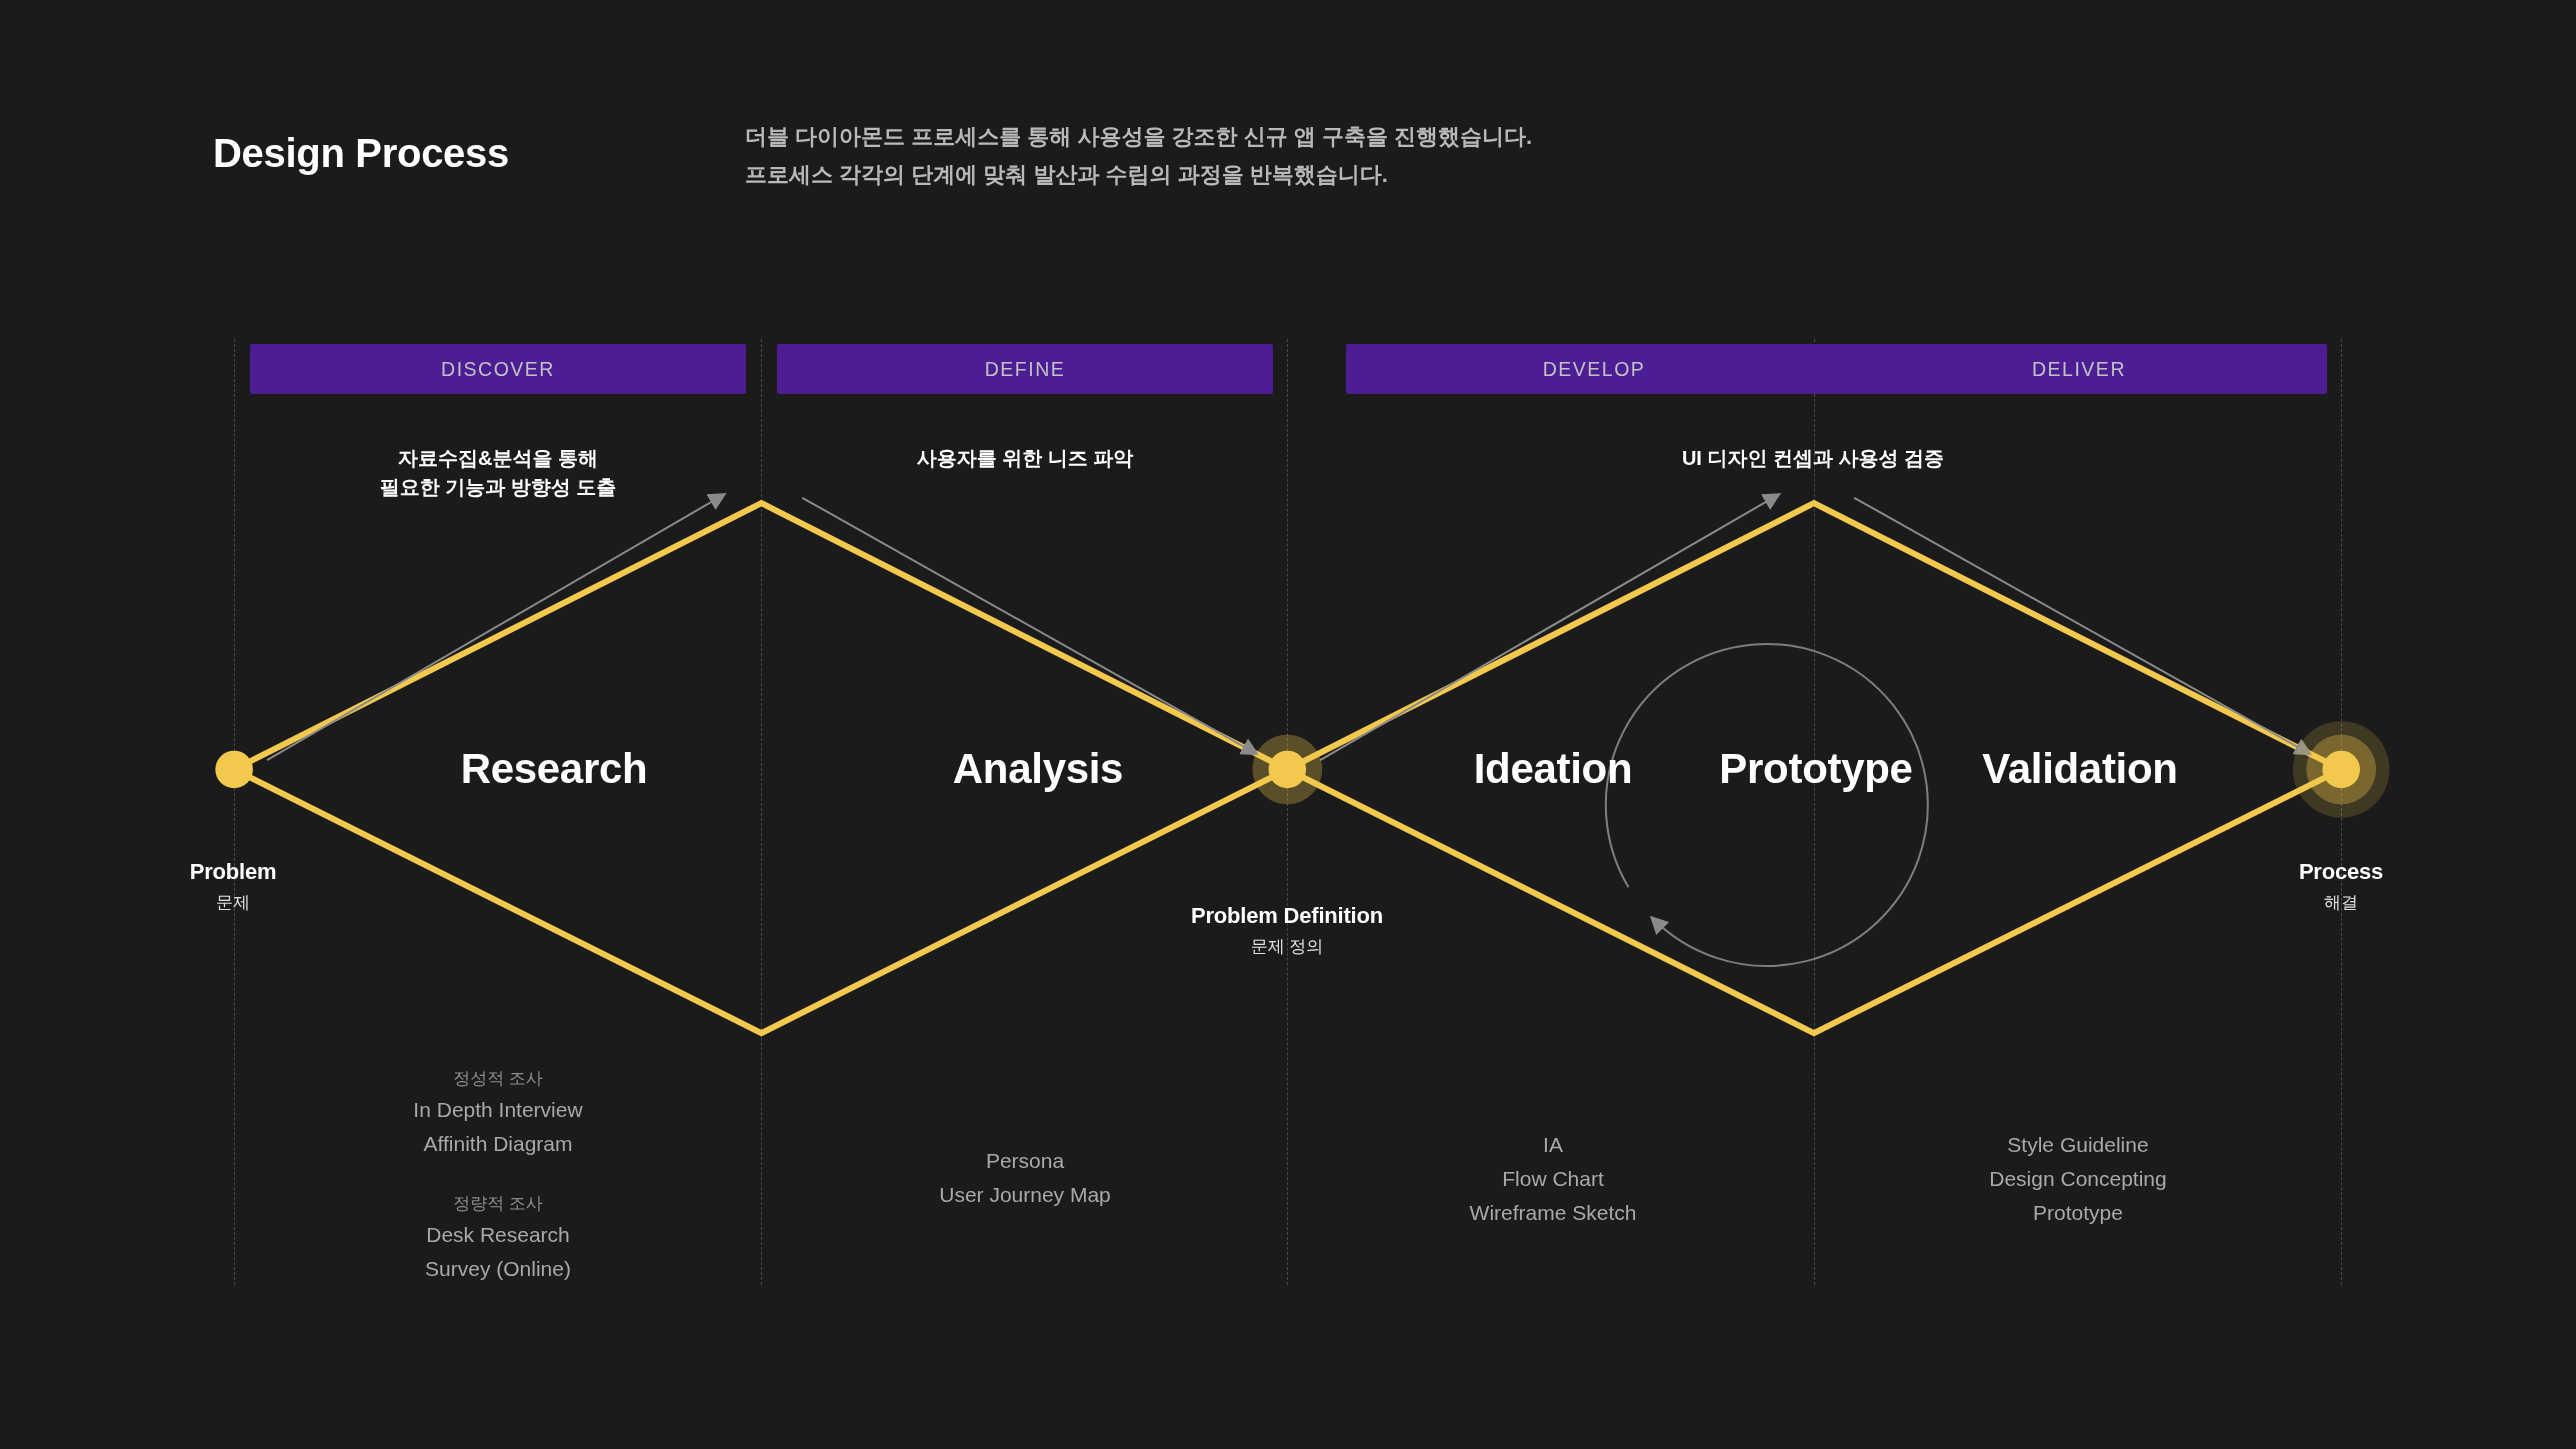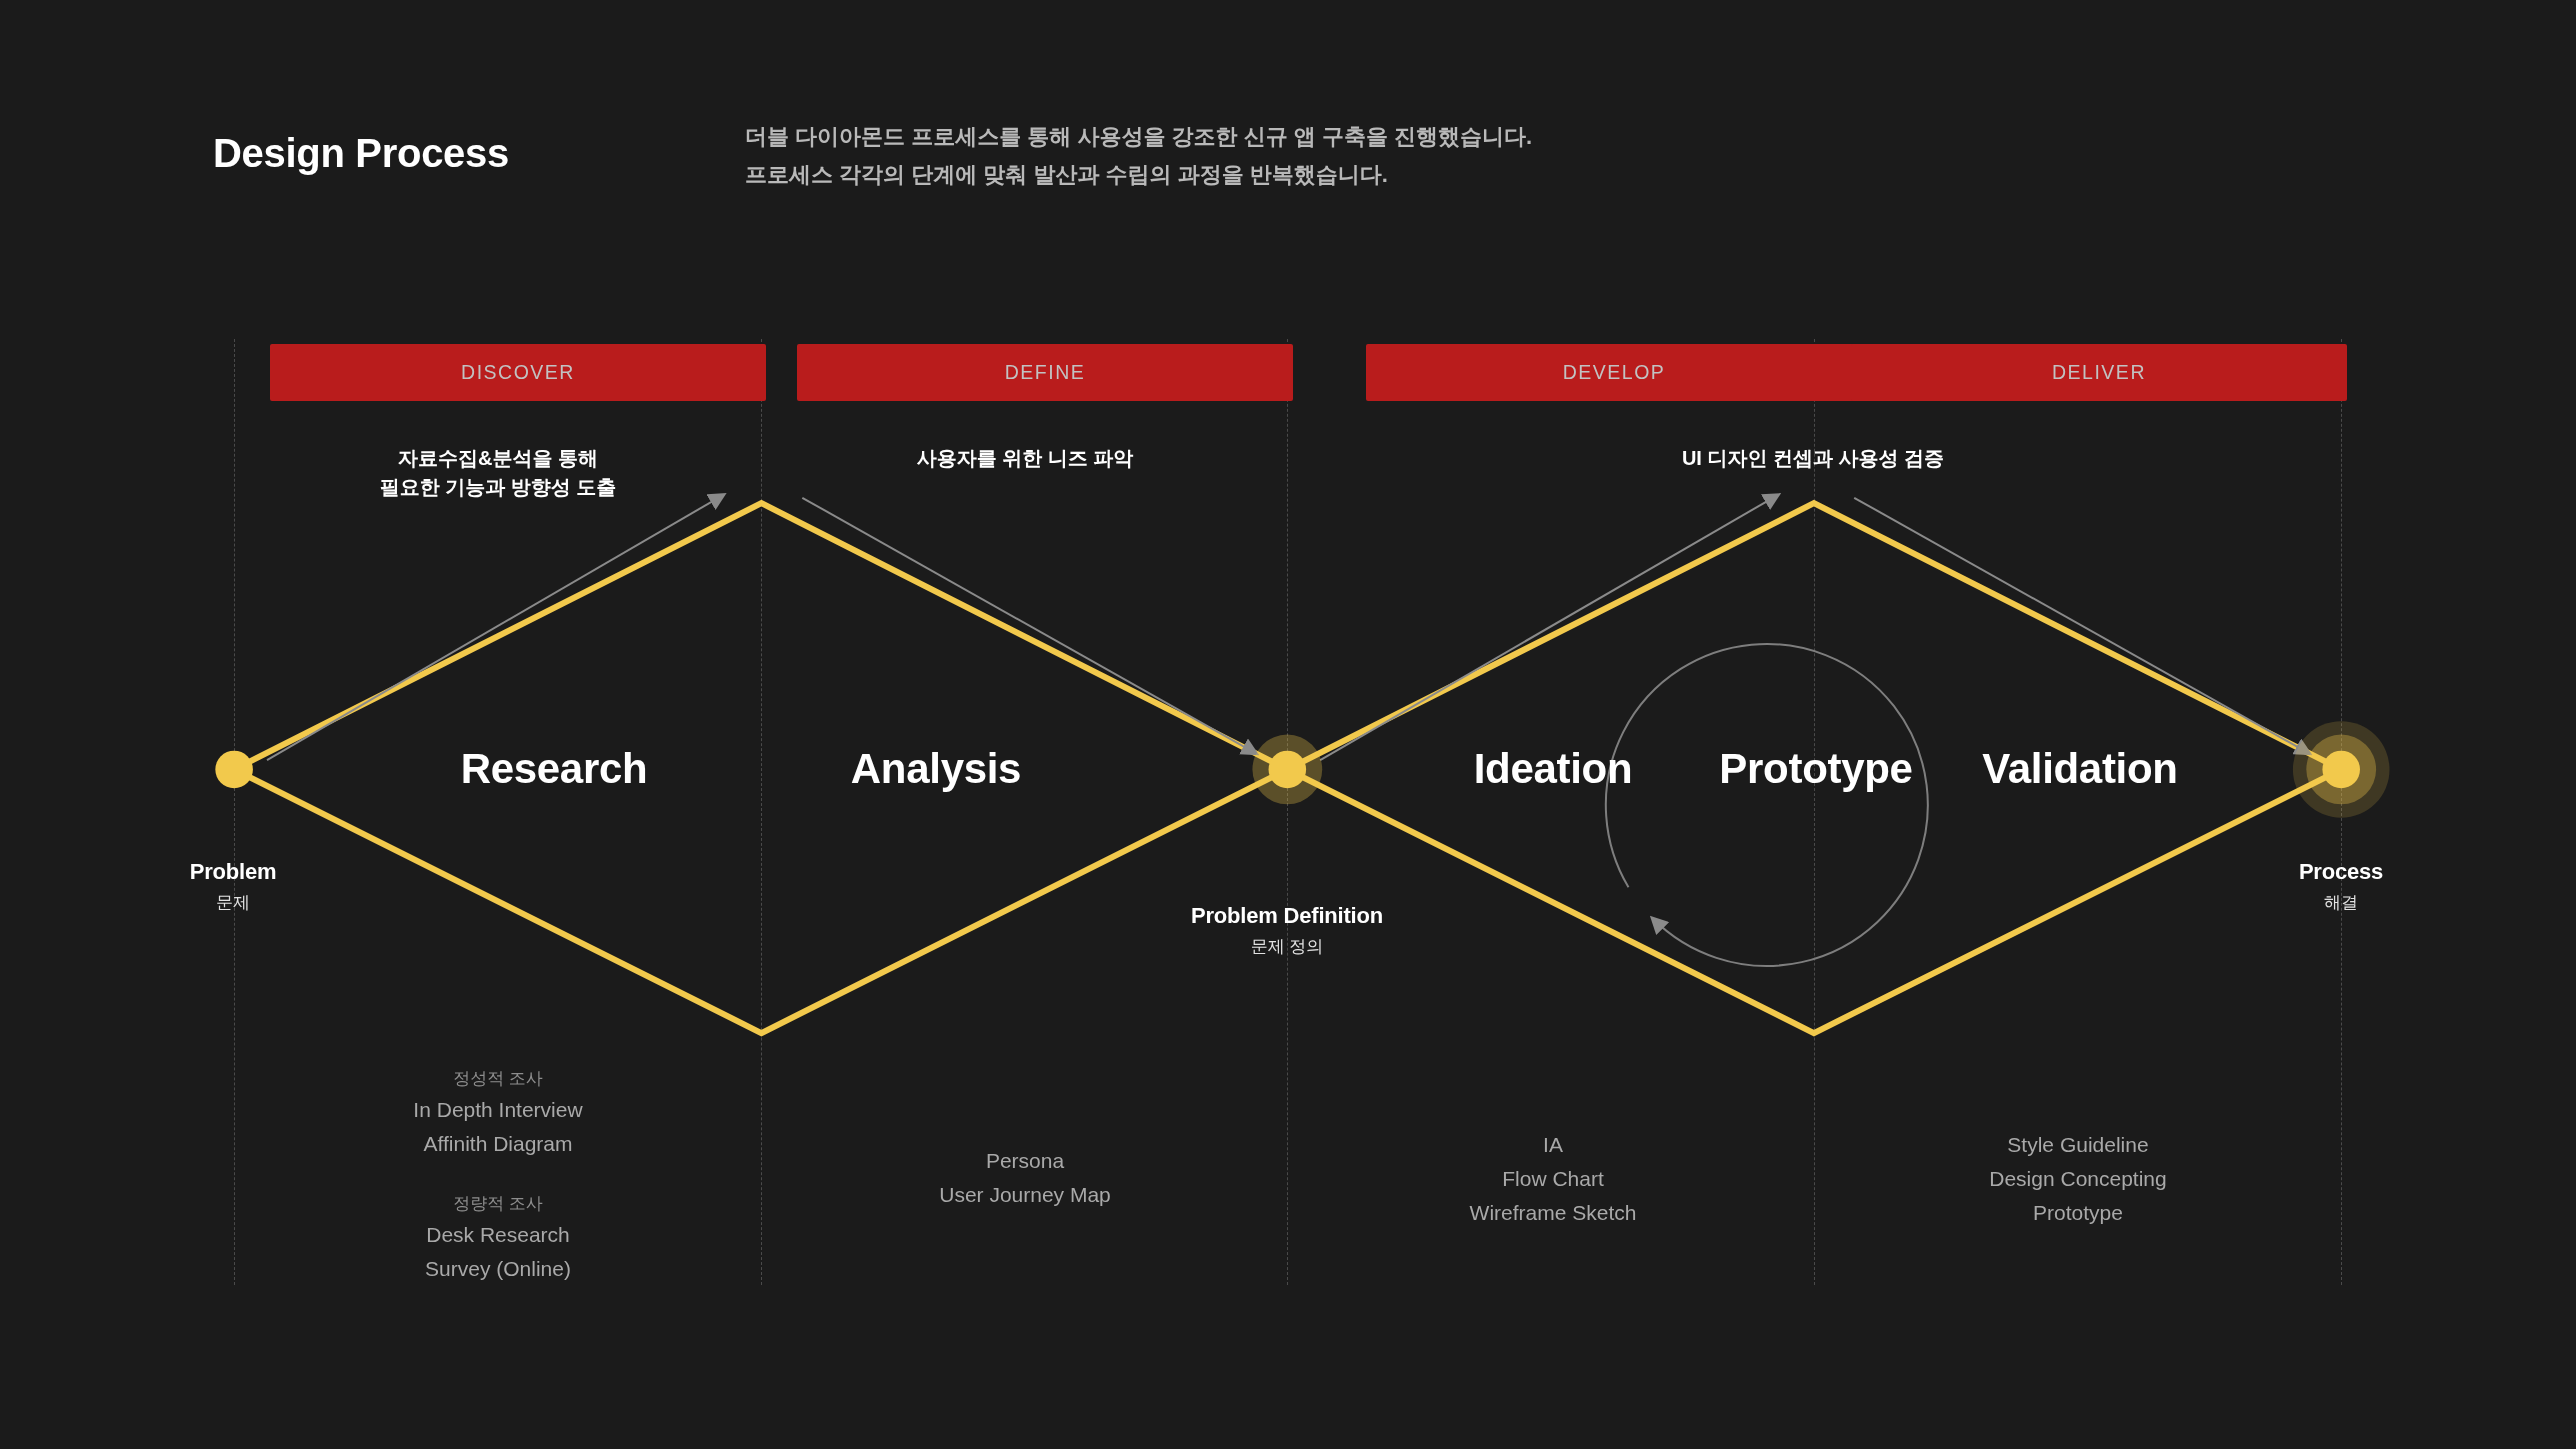--- a/index.html
+++ b/index.html
@@ -19,23 +19,23 @@
   }
   #intro{
     position:absolute;left:745px;top:118px;
     font-size:22px;line-height:1.72;color:#b9b9b9;font-weight:700;
     white-space:nowrap;
   }
   #intro div{white-space:nowrap;}
 
   
   .phase-bar{
-    position:absolute;top:344px;height:57px;
-    background:#b91c1c;border-radius:2px;
-    display:flex;align-items:center;justify-content:center;margin-left:20px;
+    position:absolute;top:344px;height:50px;
+    background:#4c1d95;border-radius:2px;
+    display:flex;align-items:center;justify-content:center;
   }
   .phase-bar span{
     font-size:19.5px;letter-spacing:1.5px;color:#c2c2c2;font-weight:400;
   }
 
   
   .divider{
     position:absolute;top:339px;height:946px;width:0;
     border-left:1.3px dashed #4a4a4a;
   }
@@ -152,21 +152,21 @@
     <div>필요한 기능과 방향성 도출</div>
   </div>
   <div class="annot" style="left:1025px;top:444px;">
     <div>사용자를 위한 니즈 파악</div>
   </div>
   <div class="annot" style="left:1813px;top:444px;">
     <div>UI 디자인 컨셉과 사용성 검증</div>
   </div>
 
   <div class="stage-name" style="left:554px;top:769px;">Research</div>
-  <div class="stage-name" style="left:936px;top:769px;">Analysis</div>
+  <div class="stage-name" style="left:1038px;top:769px;">Analysis</div>
   <div class="stage-name" style="left:1553px;top:769px;">Ideation</div>
   <div class="stage-name" style="left:1816px;top:769px;">Prototype</div>
   <div class="stage-name" style="left:2080px;top:769px;">Validation</div>
 
   <div class="node-cap" style="left:233px;top:859px;">
     <span class="en">Problem</span>
     <span class="ko">문제</span>
   </div>
   <div class="node-cap" style="left:1287px;top:859px;margin-top:44px;">
     <span class="en">Problem Definition</span>

